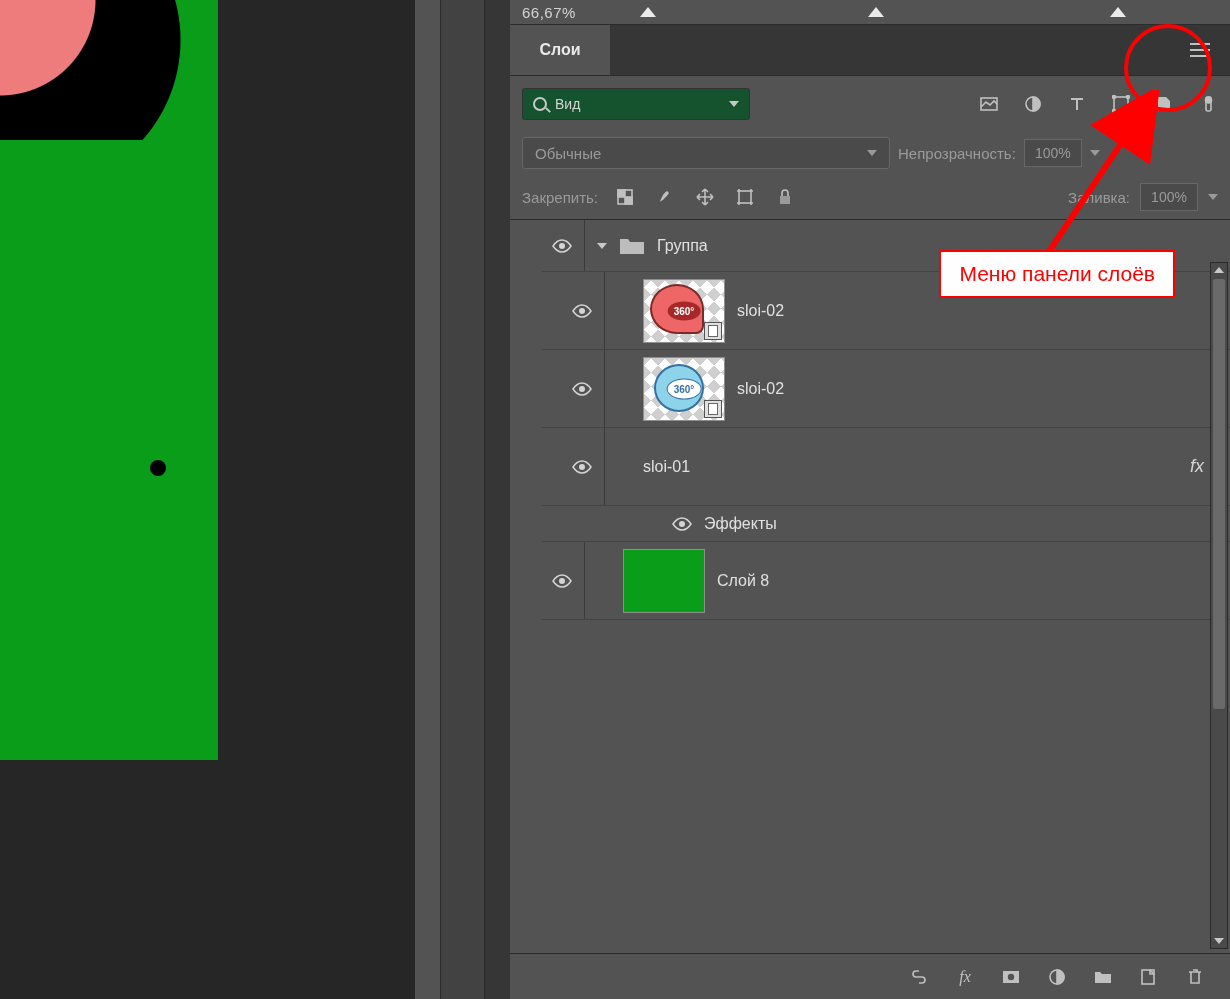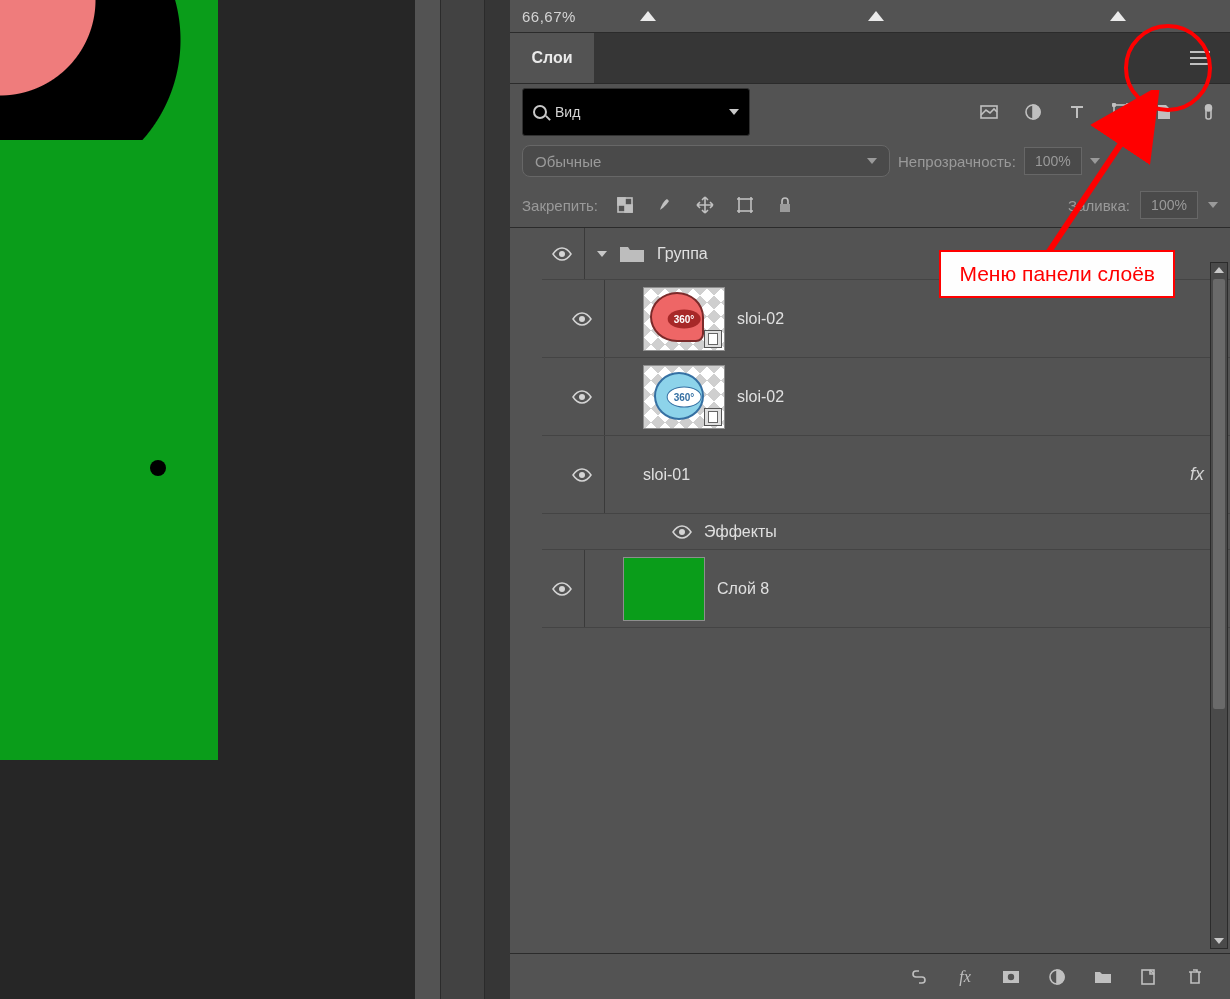--- a/index.html
+++ b/index.html
@@ -19,52 +19,52 @@
   .canvas-area .art .dot { position:absolute; left:150px; top:460px; width:16px; height:16px; background:#000; border-radius:50%; }
 
   
   .strip1 { position:absolute; left:415px; top:0; width:25px; height:100%; background:#535353; }
   .strip2 { position:absolute; left:440px; top:0; width:45px; height:100%; background:#424242; border-left:1px solid #2b2b2b; border-right:1px solid #2b2b2b; }
   .strip3 { position:absolute; left:485px; top:0; width:25px; height:100%; background:#363636; }
 
   
   .panel { position:absolute; left:510px; top:0; right:0; bottom:0; background:#535353; display:flex; flex-direction:column; }
 
-  .zoom-bar { height:32px; display:flex; align-items:center; padding:0 12px; color:#d4d4d4; font-size:15px; position:relative; }
+  .zoom-bar { height:24px; display:flex; align-items:center; padding:0 12px; color:#d4d4d4; font-size:15px; position:relative; }
   .zoom-bar .ztext { letter-spacing:0.5px; }
   .zoom-bar .tri { position:absolute; width:0; height:0; border-left:8px solid transparent; border-right:8px solid transparent; border-bottom:10px solid #eaeaea; }
   .zoom-bar .tri.t1 { left:130px; }
   .zoom-bar .tri.t2 { left:358px; }
   .zoom-bar .tri.t3 { left:600px; }
 
   .tab-bar { height:52px; display:flex; align-items:stretch; background:#363636; border-top:1px solid #2b2b2b; border-bottom:1px solid #2b2b2b; position:relative; }
-  .tab-bar .tab.active { width:84px; background:#535353; display:flex; align-items:center; justify-content:center; font-size:16px; font-weight:600; color:#eaeaea; position:relative; top:0; }
+  .tab-bar .tab.active { width:100px; background:#535353; display:flex; align-items:center; justify-content:center; font-size:16px; font-weight:600; color:#eaeaea; position:relative; top:0; }
   .tab-bar .spacer { flex:1; background:#363636; }
   .tab-bar .menu-btn { width:60px; display:flex; align-items:center; justify-content:center; cursor:pointer; }
 
   
   .hamburger { width:20px; height:14px; position:relative; }
   .hamburger span, .hamburger::before, .hamburger::after {
     content:""; position:absolute; left:0; right:0; height:2px; background:#c0c0c0;
   }
   .hamburger::before { top:0; }
   .hamburger span   { top:6px; }
   .hamburger::after  { top:12px; }
 
   
   .filter-row { height:55px; display:flex; align-items:center; padding:0 12px; gap:8px; }
-  .search { width:228px; height:48px; background:#000000; border:1px solid #313131; border-radius:3px; display:flex; align-items:center; padding:0 10px; gap:8px; color:#d4d4d4; font-size:14px; cursor:pointer; }
+  .search { width:228px; height:32px; background:#14532d; border:1px solid #313131; border-radius:3px; display:flex; align-items:center; padding:0 10px; gap:8px; color:#d4d4d4; font-size:14px; cursor:pointer; }
   .search .mag { width:14px; height:14px; border:2px solid #c8c8c8; border-radius:50%; position:relative; }
   .search .mag::after { content:""; position:absolute; width:6px; height:2px; background:#c8c8c8; transform:rotate(45deg); right:-6px; bottom:-2px; }
   .search .chev { margin-left:auto; width:0; height:0; border-left:5px solid transparent; border-right:5px solid transparent; border-top:6px solid #c8c8c8; }
   .filter-icons { margin-left:auto; display:flex; gap:26px; align-items:center; }
 
   
   .blend-row, .lock-row { height:44px; display:flex; align-items:center; padding:0 12px; gap:8px; color:#9a9a9a; font-size:15px; }
-  .blend-select { flex:1; max-width:368px; height:32px; background:#4a4a4a; border:1px solid #676767; border-radius:8px; display:flex; align-items:center; padding:0 12px; color:#9a9a9a; }
+  .blend-select { flex:1; max-width:368px; height:32px; background:#4a4a4a; border:1px solid #676767; border-radius:3px; display:flex; align-items:center; padding:0 12px; color:#9a9a9a; }
   .blend-select .chev { margin-left:auto; width:0; height:0; border-left:5px solid transparent; border-right:5px solid transparent; border-top:6px solid #9a9a9a; }
   .pct-box { width:58px; height:28px; background:#4a4a4a; border:1px solid #676767; display:flex; align-items:center; justify-content:center; color:#9a9a9a; font-size:14px; }
   .mini-chev { width:0; height:0; border-left:5px solid transparent; border-right:5px solid transparent; border-top:6px solid #9a9a9a; }
   .lock-row .lbl { margin-right:10px; }
   .lock-row .lock-icons { display:flex; gap:22px; align-items:center; }
   .lock-row .right { margin-left:auto; display:flex; align-items:center; gap:10px; }
 
   
   .layer-list { flex:1; overflow:auto; border-top:1px solid #2b2b2b; }
   .row { display:flex; align-items:center; min-height:58px; border-bottom:1px solid #444; padding:0 10px; gap:12px;margin-left:32px; }

